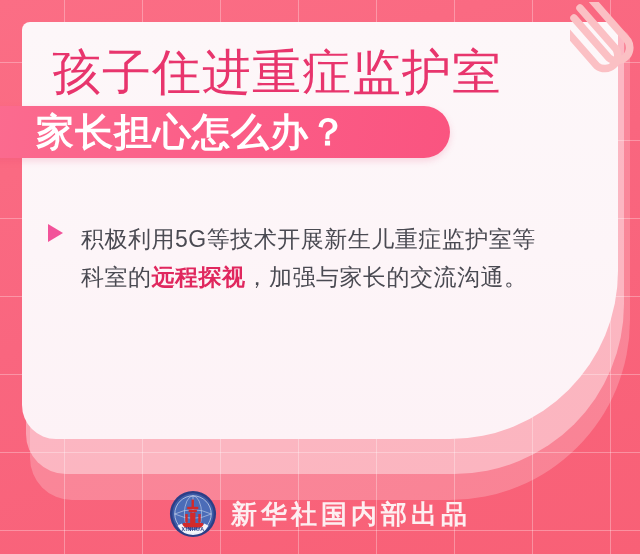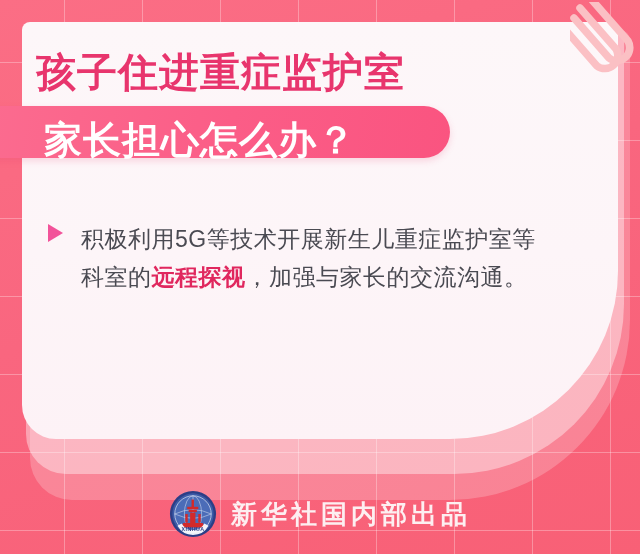--- a/index.html
+++ b/index.html
@@ -82,24 +82,24 @@
 
   
   #title-block {
     position: absolute;
     left: 0;
     top: 48px;
     width: 640px;
     z-index: 4;
   }
   #title-line-1 {
-    margin: 0 0 6px 36px;
-    font-size: 40px;
+    margin: 0 0 6px 52px;
+    font-size: 49px;
     line-height: 48px;
-    font-weight: bold;
+    font-weight: normal;
     color: #e8356d;
     letter-spacing: 1px;
     white-space: nowrap;
   }
   #title-line-2-wrap {
     position: relative;
     height: 60px;
   }
   #title-pill {
     position: absolute;
@@ -110,21 +110,21 @@
     border-radius: 26px;
     background: linear-gradient(100deg, #fb6d90 0%, #fb5d87 55%, #fa5480 100%);
     box-shadow: 0 3px 7px rgba(230, 60, 110, 0.18);
   }
   #title-line-2 {
     position: absolute;
     left: 36px;
     top: 4px;
     height: 52px;
     line-height: 52px;
-    margin: 8px;
+    margin: 0;
     font-size: 38px;
     font-weight: bold;
     color: #ffffff;
     letter-spacing: 1px;
     white-space: nowrap;
   }
 
   
   #body-block {
     position: absolute;

